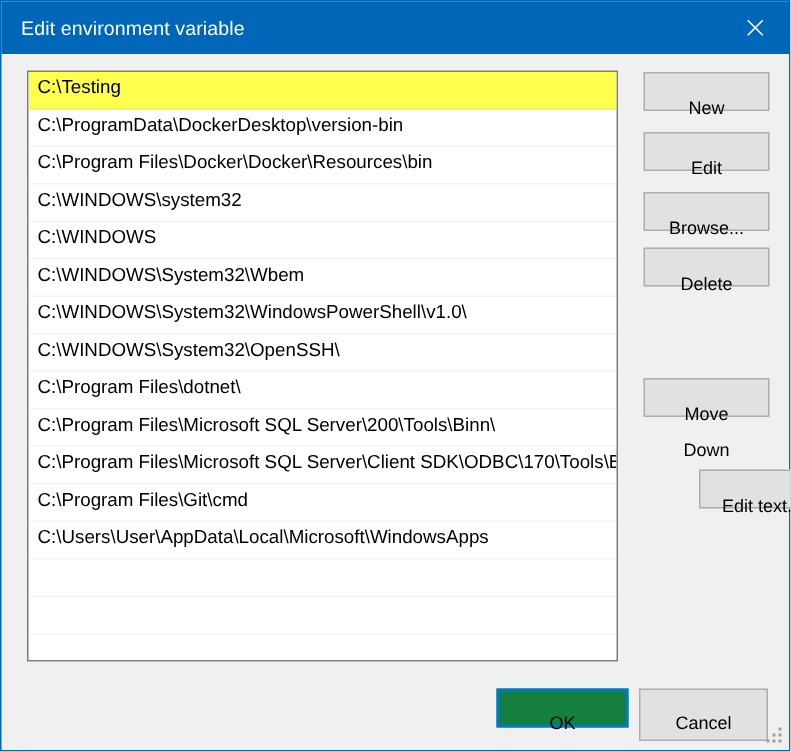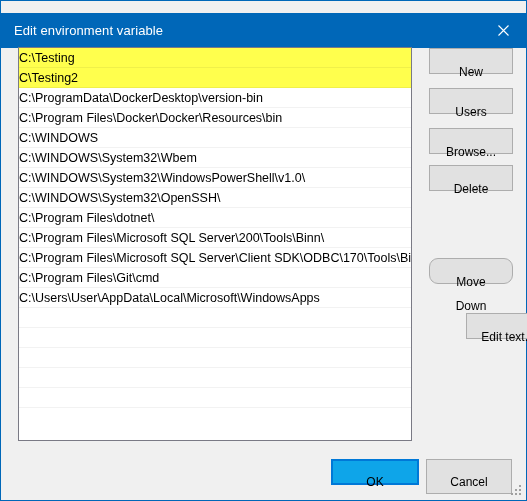--- a/index.html
+++ b/index.html
@@ -20,21 +20,21 @@
     width: 527px;
     height: 501px;
     background: #f0f0f0;
     box-sizing: border-box;
     border: 1px solid #0067b8;
   }
 
   
   #titlebar {
     position: absolute;
-    left: 0; top: 12px;
+    left: 0; top: 0;
     width: 525px;
     height: 35px;
     background: #0067b8;
     display: flex;
     align-items: center;
     justify-content: space-between;
   }
   #title-text {
     color: #ffffff;
     font-size: 13px;
@@ -59,26 +59,27 @@
     left: 17px;
     top: 46px;
     width: 394px;
     height: 394px;
     background: #ffffff;
     border: 1px solid #7a7a85;
     box-sizing: border-box;
     overflow: hidden;
   }
   .list-row {
-    height: 20px;
+    height: 25px;
     line-height: 20px;
     box-sizing: border-box;
     border-bottom: 1px solid #f2f2f2;
     font-size: 12.5px;
     color: #000000;
+    padding-left: 6px;
     white-space: nowrap;
     overflow: hidden;
     cursor: default;
     user-select: none;
   }
   .list-row.selected {
     background: #ffff4d;
     border-bottom: 1px solid #f0f04a;
   }
   .list-row.empty {
@@ -102,32 +103,32 @@
     user-select: none;
     padding: 11px;
   }
   .btn.side { left: 428px; }
 
   #btn-new       { top: 47px;  }
   #btn-edit      { top: 87px;  }
   #btn-browse    { top: 127px; }
   #btn-delete    { top: 164px; }
   #btn-move-up   { top: 220px; }
-  #btn-move-down { top: 257px; border-radius: 9px; }
+  #btn-move-down { top: 251px; }
   #btn-edit-text { top: 312px; margin-left: 37px; }
 
   
   #btn-ok {
     position: absolute;
     left: 330px;
     top: 458px;
     width: 88px;
     height: 25px;
     border: 2px solid #0078d7;
-    background: #0ea5e9;
+    background: #15803d;
     line-height: 21px;
   }
   #btn-cancel {
     position: absolute;
     left: 425px;
     top: 458px;
     width: 86px;
     height: 35px;
     line-height: 23px;
   }
@@ -157,41 +158,41 @@
     <div id="title-text">Edit environment variable</div>
     <div id="close-button">
       <svg width="11" height="11" viewBox="0 0 11 11" aria-hidden="true">
         <path d="M0.5 0.5 L10.5 10.5 M10.5 0.5 L0.5 10.5" stroke="#ffffff" stroke-width="1.1" fill="none"></path>
       </svg>
     </div>
   </div>
 
   <div id="listbox">
       <div class="list-row selected">C:\Testing</div>
-      <div class="list-row selected">C\Testing2</div>
       <div class="list-row">C:\ProgramData\DockerDesktop\version-bin</div>
       <div class="list-row">C:\Program Files\Docker\Docker\Resources\bin</div>
+      <div class="list-row">C:\WINDOWS\system32</div>
       <div class="list-row">C:\WINDOWS</div>
       <div class="list-row">C:\WINDOWS\System32\Wbem</div>
       <div class="list-row">C:\WINDOWS\System32\WindowsPowerShell\v1.0\</div>
       <div class="list-row">C:\WINDOWS\System32\OpenSSH\</div>
       <div class="list-row">C:\Program Files\dotnet\</div>
       <div class="list-row">C:\Program Files\Microsoft SQL Server\200\Tools\Binn\</div>
       <div class="list-row">C:\Program Files\Microsoft SQL Server\Client SDK\ODBC\170\Tools\Bi...</div>
       <div class="list-row">C:\Program Files\Git\cmd</div>
       <div class="list-row">C:\Users\User\AppData\Local\Microsoft\WindowsApps</div>
       <div class="list-row empty"></div>
       <div class="list-row empty"></div>
       <div class="list-row empty"></div>
       <div class="list-row empty"></div>
       <div class="list-row empty"></div>
     </div>
 
   <button class="btn side" id="btn-new">New</button>
-  <button class="btn side" id="btn-edit">Users</button>
+  <button class="btn side" id="btn-edit">Edit</button>
   <button class="btn side" id="btn-browse">Browse...</button>
   <button class="btn side" id="btn-delete">Delete</button>
   <button class="btn side" id="btn-move-down">Move Down</button>
   <button class="btn side" id="btn-edit-text">Edit text...</button>
 
   <button class="btn" id="btn-ok">OK</button>
   <button class="btn" id="btn-cancel">Cancel</button>
 
   <div id="resize-grip">
       <i style="left: 8px; top: 0px;"></i>

